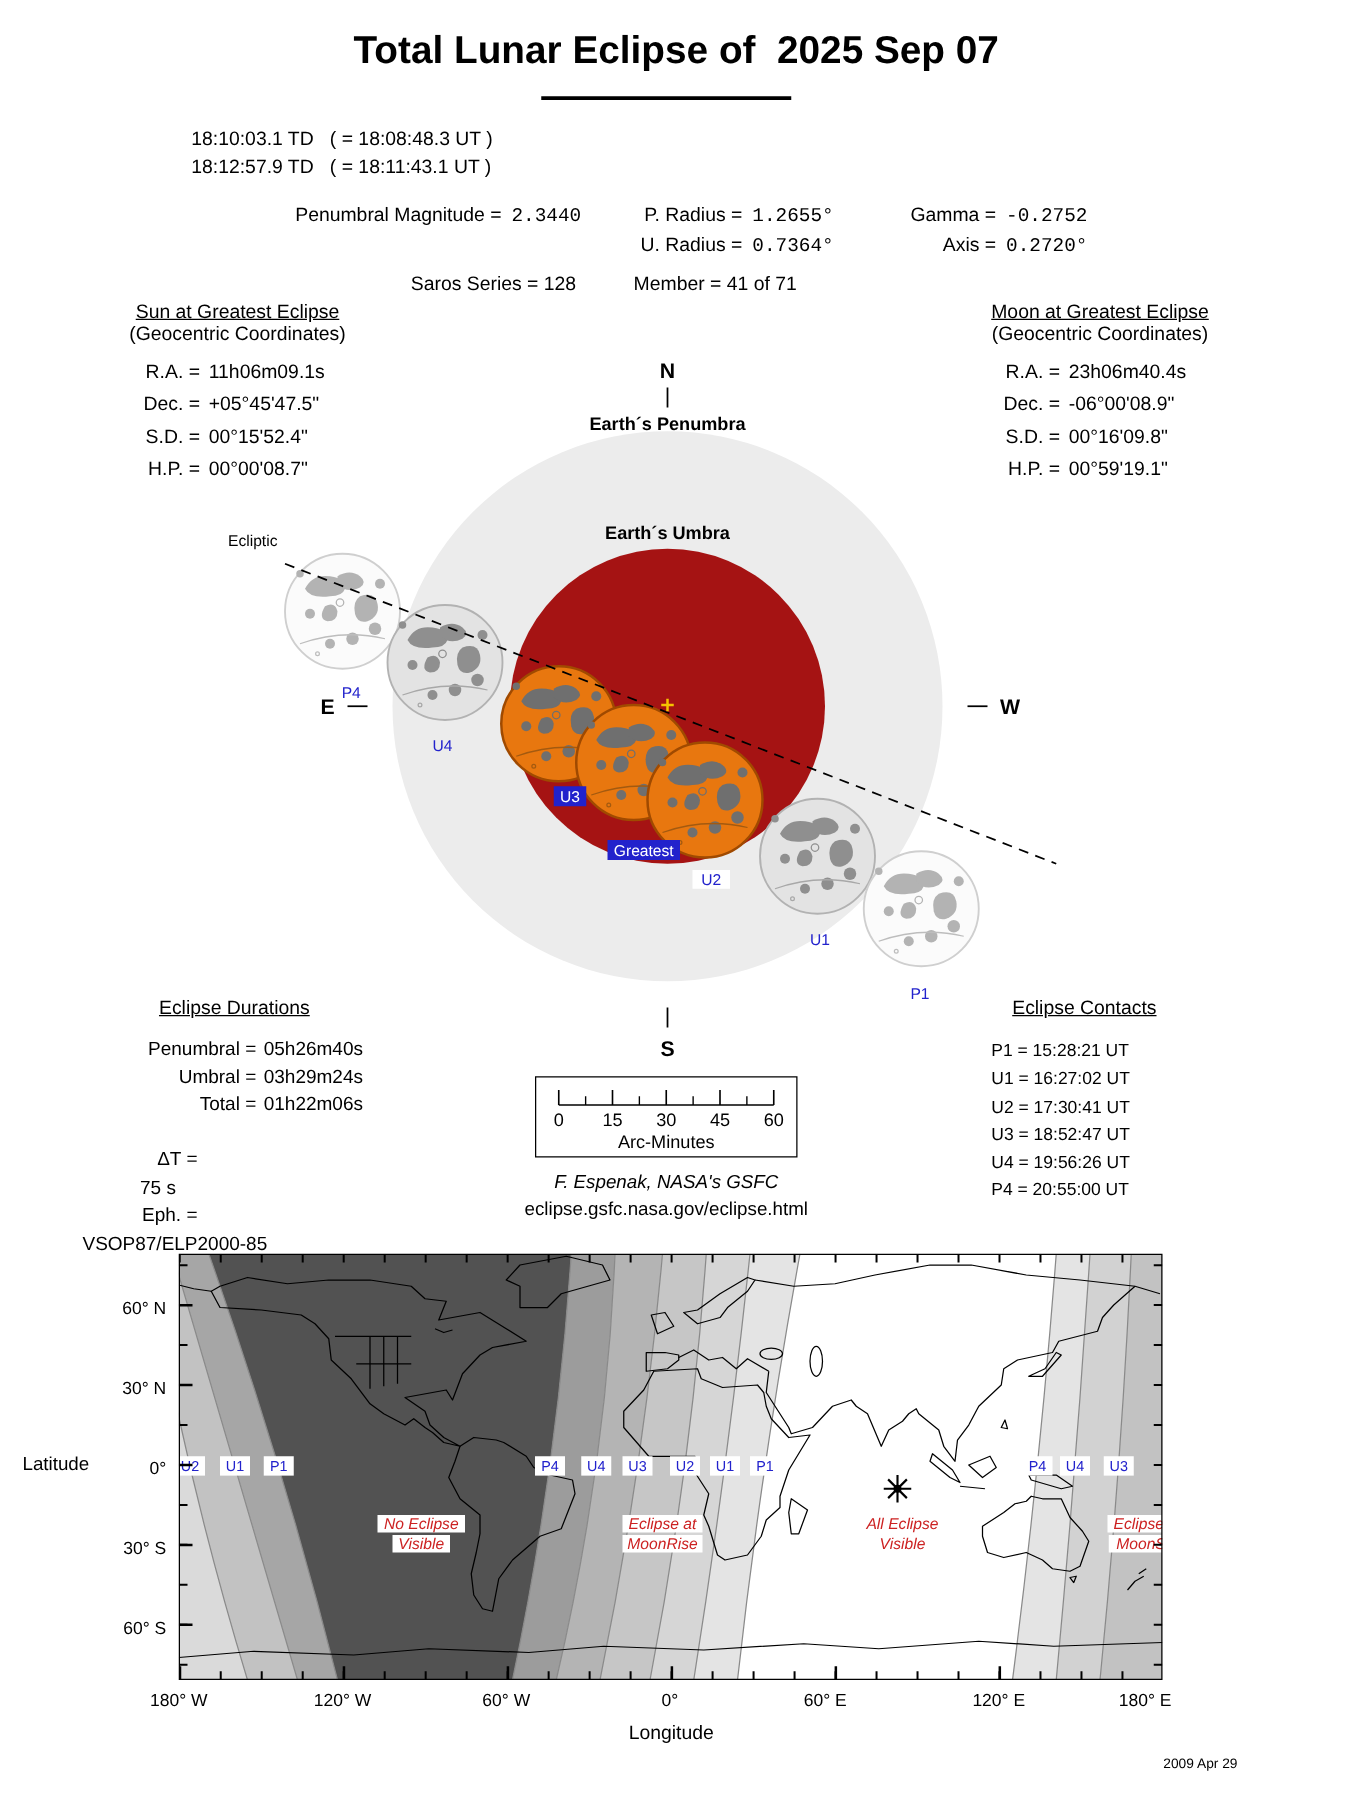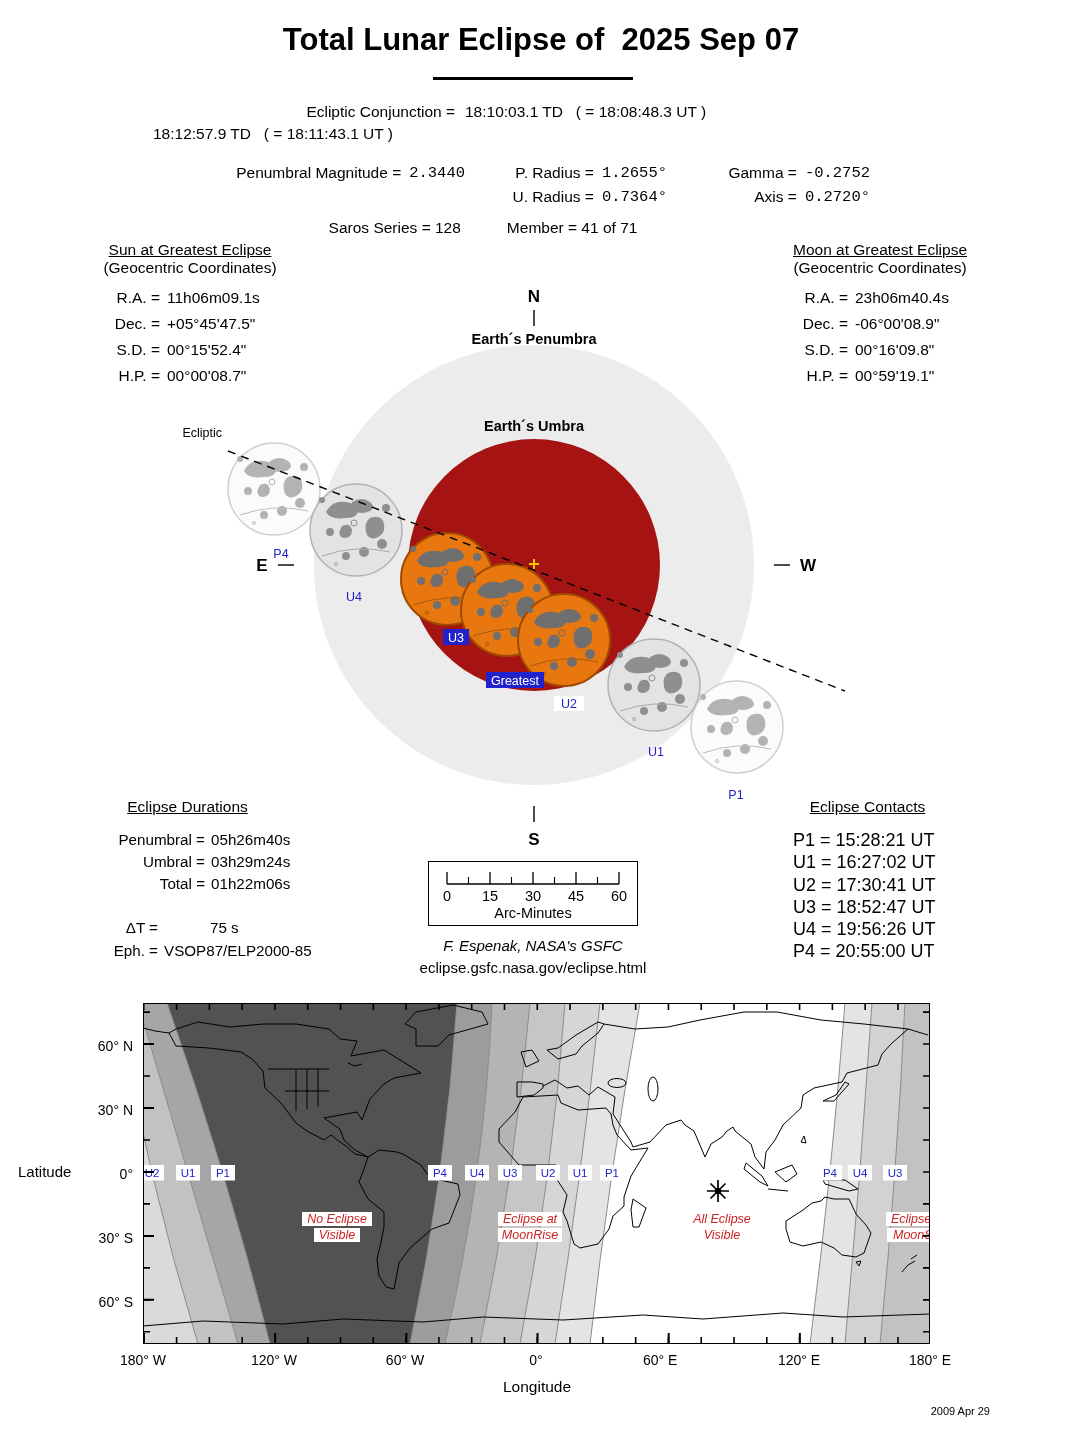--- a/index.html
+++ b/index.html
@@ -14,43 +14,42 @@
   .kv .lb{flex:1;text-align:right;white-space:pre;}
   .kv .vl{margin-left:8px;white-space:pre;font-family:Liberation Mono, monospace;}
   .heading{font-size:15.5px;text-decoration:underline;text-align:center;}
   .sub{font-size:15.5px;text-align:center;}
   .coordrow{display:flex;line-height:26px;font-size:15.5px;}
   .coordrow .lb{width:100px;text-align:right;white-space:pre;}
   .coordrow .vl{margin-left:7px;white-space:pre;}
   .durrow{display:flex;line-height:22px;font-size:15.2px;}
   .durrow .lb{width:145px;text-align:right;white-space:pre;}
   .durrow .vl{margin-left:6px;white-space:pre;}
-  .parrow{display:flex;line-height:22.5px;font-size:15.2px;}
+  .parrow{display:flex;line-height:22.5px;font-size:15.2px;flex-direction:column;}
   .parrow .lb{width:98px;text-align:right;white-space:pre;}
   .parrow .vl{margin-left:6px;white-space:pre;}
-  .ctrow{line-height:22.3px;font-size:18px;white-space:pre;}
+  .ctrow{line-height:22.3px;font-size:14px;white-space:pre;}
   .m-total{--mfill:#e8770f;--mstroke:#a04a00;--mmaria:#6f6f6f;--mline:#a35a10;--msw:2;}
   .m-deep{--mfill:#e3e3e3;--mstroke:#b2b2b2;--mmaria:#8f8f8f;--mline:#a8a8a8;--msw:1.5;}
   .m-light{--mfill:#fbfbfb;--mstroke:#cfcfcf;--mmaria:#b3b3b3;--mline:#bdbdbd;--msw:1.5;}
   .dlabel{font-size:12.5px;fill:#2222cc;}
   .dtext{font-weight:bold;font-size:14.5px;fill:#000;}
   .compass{font-weight:bold;font-size:17px;fill:#000;}
   .chiptext{font-size:11.5px;fill:#2222cc;}
   .redlbl{font-size:12.5px;font-style:italic;fill:#cc2222;}
   .latlon{font-size:14px;}
 </style>
 </head>
 <body>
 
 <div class="abs pre" style="left:0;top:22px;width:1082px;text-align:center;font-size:31px;font-weight:bold;">Total Lunar Eclipse of  2025 Sep 07</div>
 <div class="abs" style="left:433px;top:77px;width:200px;height:2.5px;background:#000;"></div>
 
 <div class="abs" style="left:143px;top:101px;width:800px;font-size:15.5px;">
   <div class="row2">
-    <span class="lb">Ecliptic Conjunction =</span>
     <span class="vl">18:10:03.1 TD   ( = 18:08:48.3 UT )</span>
   </div>
   <div class="row2">
     <span class="vl">18:12:57.9 TD   ( = 18:11:43.1 UT )</span>
   </div>
 </div>
 
 <div class="abs" style="left:180px;top:161px;width:285px;font-size:15.5px;">
   <div class="kv">
       <span class="lb">Penumbral Magnitude =</span>
@@ -365,16 +364,16 @@
 <div class="abs latlon" style="left:85px;top:1166px;width:48px;text-align:right;">0°</div>
 <div class="abs latlon" style="left:85px;top:1230px;width:48px;text-align:right;">30° S</div>
 <div class="abs latlon" style="left:85px;top:1294px;width:48px;text-align:right;">60° S</div>
 
 <div class="abs latlon" style="left:108px;top:1352px;width:70px;text-align:center;">180° W</div>
 <div class="abs latlon" style="left:239px;top:1352px;width:70px;text-align:center;">120° W</div>
 <div class="abs latlon" style="left:370px;top:1352px;width:70px;text-align:center;">60° W</div>
 <div class="abs latlon" style="left:501px;top:1352px;width:70px;text-align:center;">0°</div>
 <div class="abs latlon" style="left:643px;top:1352px;width:70px;">60° E</div>
 <div class="abs latlon" style="left:764px;top:1352px;width:70px;text-align:center;">120° E</div>
-<div class="abs latlon" style="left:895px;top:1352px;width:70px;text-align:center;">180° E</div>
+<div class="abs latlon" style="left:895px;top:1352px;width:70px;">180° E</div>
 <div class="abs" style="left:0;top:1378px;width:1074px;text-align:center;font-size:15.5px;">Longitude</div>
 
 <div class="abs" style="left:880px;top:1405px;width:110px;text-align:right;font-size:11px;">2009 Apr 29</div>
 
 </body></html>

